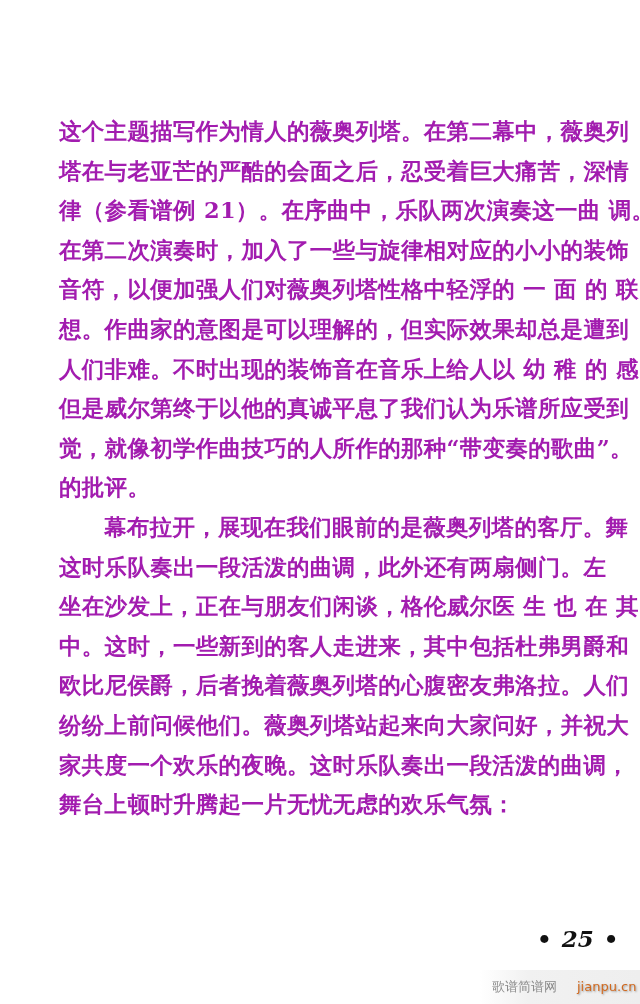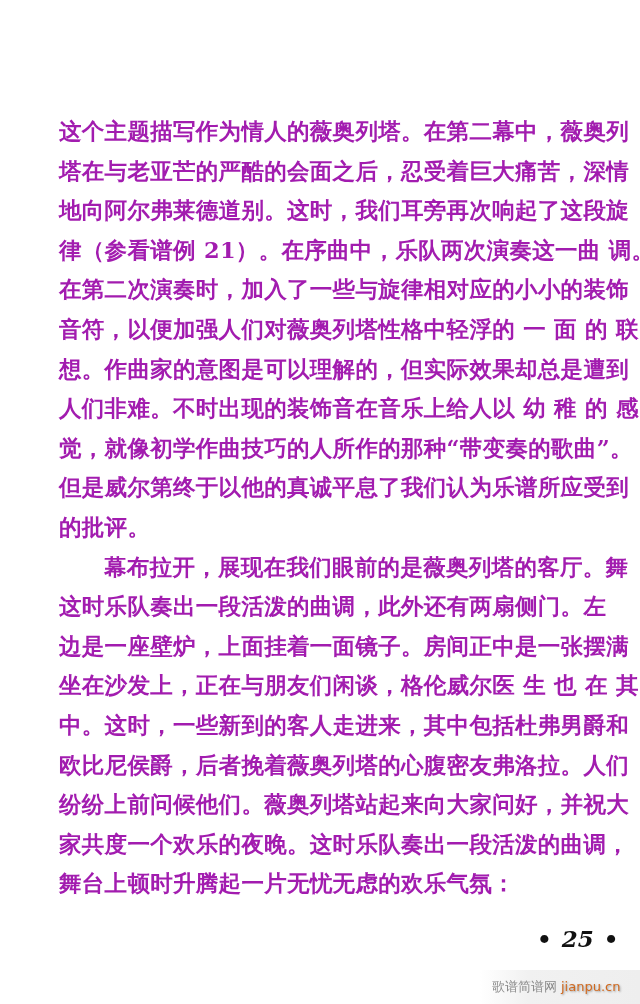--- a/index.html
+++ b/index.html
@@ -71,47 +71,45 @@
       line-height: 34px;
     }
     .watermark .wm-cn {
       color: #8a8a8a;
       font-family: Liberation Sans, sans-serif;
       margin-left: 12px;
     }
     .watermark .wm-url {
       color: #d0691f;
       font-family: "DejaVu Sans", sans-serif;
-      margin-left: 4px;
+      margin-left: 20px;
       text-shadow: 1px 1px 2px #9a9a9a;
     }
   </style>
 </head>
 <body>
 
 <div class="page">
 
   <div class="text-block">
     <div>
       <div class="line justify">这个主题描写作为情人的薇奥列塔。在第二幕中，薇奥列</div>
       <div class="line justify">塔在与老亚芒的严酷的会面之后，忍受着巨大痛苦，深情</div>
-      <div class="line justify">地向阿尔弗莱德道别。这时，我们耳旁再次响起了这段旋</div>
       <div class="line justify">律（参看谱例 21）。在序曲中，乐队两次演奏这一曲 调。</div>
       <div class="line justify">在第二次演奏时，加入了一些与旋律相对应的小小的装饰</div>
       <div class="line justify">音符，以便加强人们对薇奥列塔性格中轻浮的 一 面 的 联</div>
       <div class="line justify">想。作曲家的意图是可以理解的，但实际效果却总是遭到</div>
       <div class="line justify">人们非难。不时出现的装饰音在音乐上给人以 幼 稚 的 感</div>
+      <div class="line justify">但是威尔第终于以他的真诚平息了我们认为乐谱所应受到</div>
       <div class="line justify">觉，就像初学作曲技巧的人所作的那种“带变奏的歌曲”。</div>
-      <div class="line justify">但是威尔第终于以他的真诚平息了我们认为乐谱所应受到</div>
       <div class="line">的批评。</div>
     </div>
     <div>
       <div class="line justify indent">幕布拉开，展现在我们眼前的是薇奥列塔的客厅。舞</div>
       <div class="line justify">这时乐队奏出一段活泼的曲调，此外还有两扇侧门。左</div>
-      <div class="line justify">边是一座壁炉，上面挂着一面镜子。房间正中是一张摆满</div>
       <div class="line justify">坐在沙发上，正在与朋友们闲谈，格伦威尔医 生 也 在 其</div>
       <div class="line justify">中。这时，一些新到的客人走进来，其中包括杜弗男爵和</div>
       <div class="line justify">欧比尼侯爵，后者挽着薇奥列塔的心腹密友弗洛拉。人们</div>
       <div class="line justify">纷纷上前问候他们。薇奥列塔站起来向大家问好，并祝大</div>
       <div class="line justify">家共度一个欢乐的夜晚。这时乐队奏出一段活泼的曲调，</div>
       <div class="line">舞台上顿时升腾起一片无忧无虑的欢乐气氛：</div>
     </div>
   </div>
 
   <div class="page-number">

